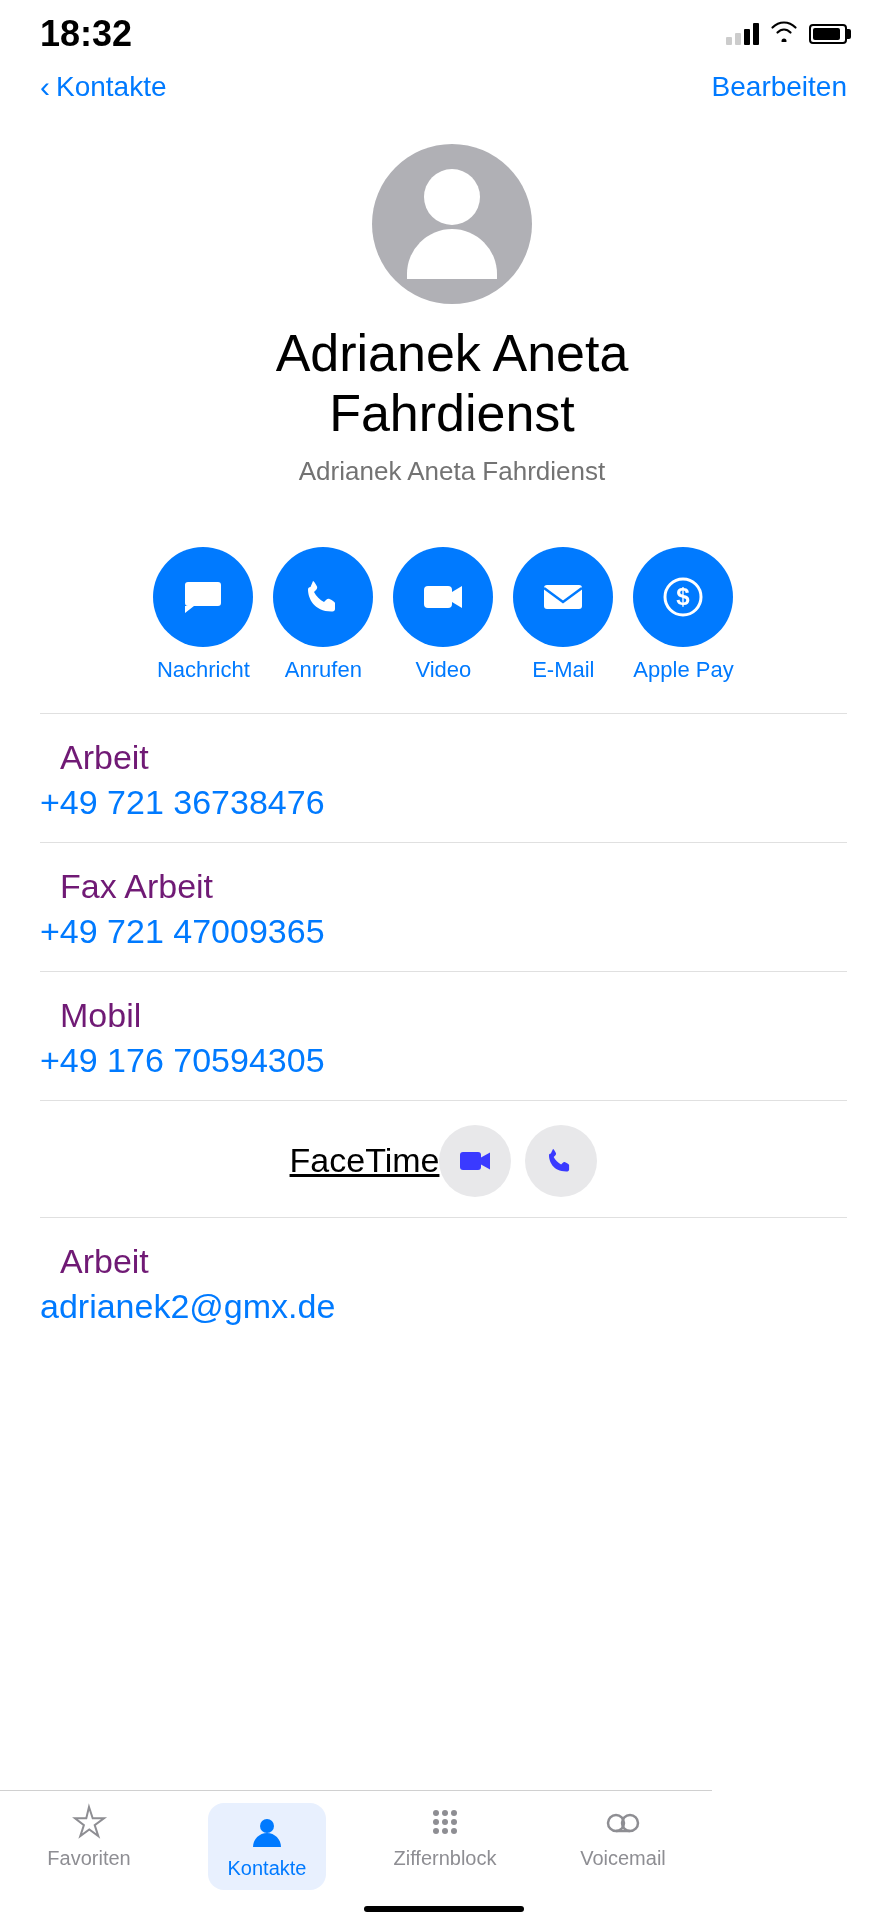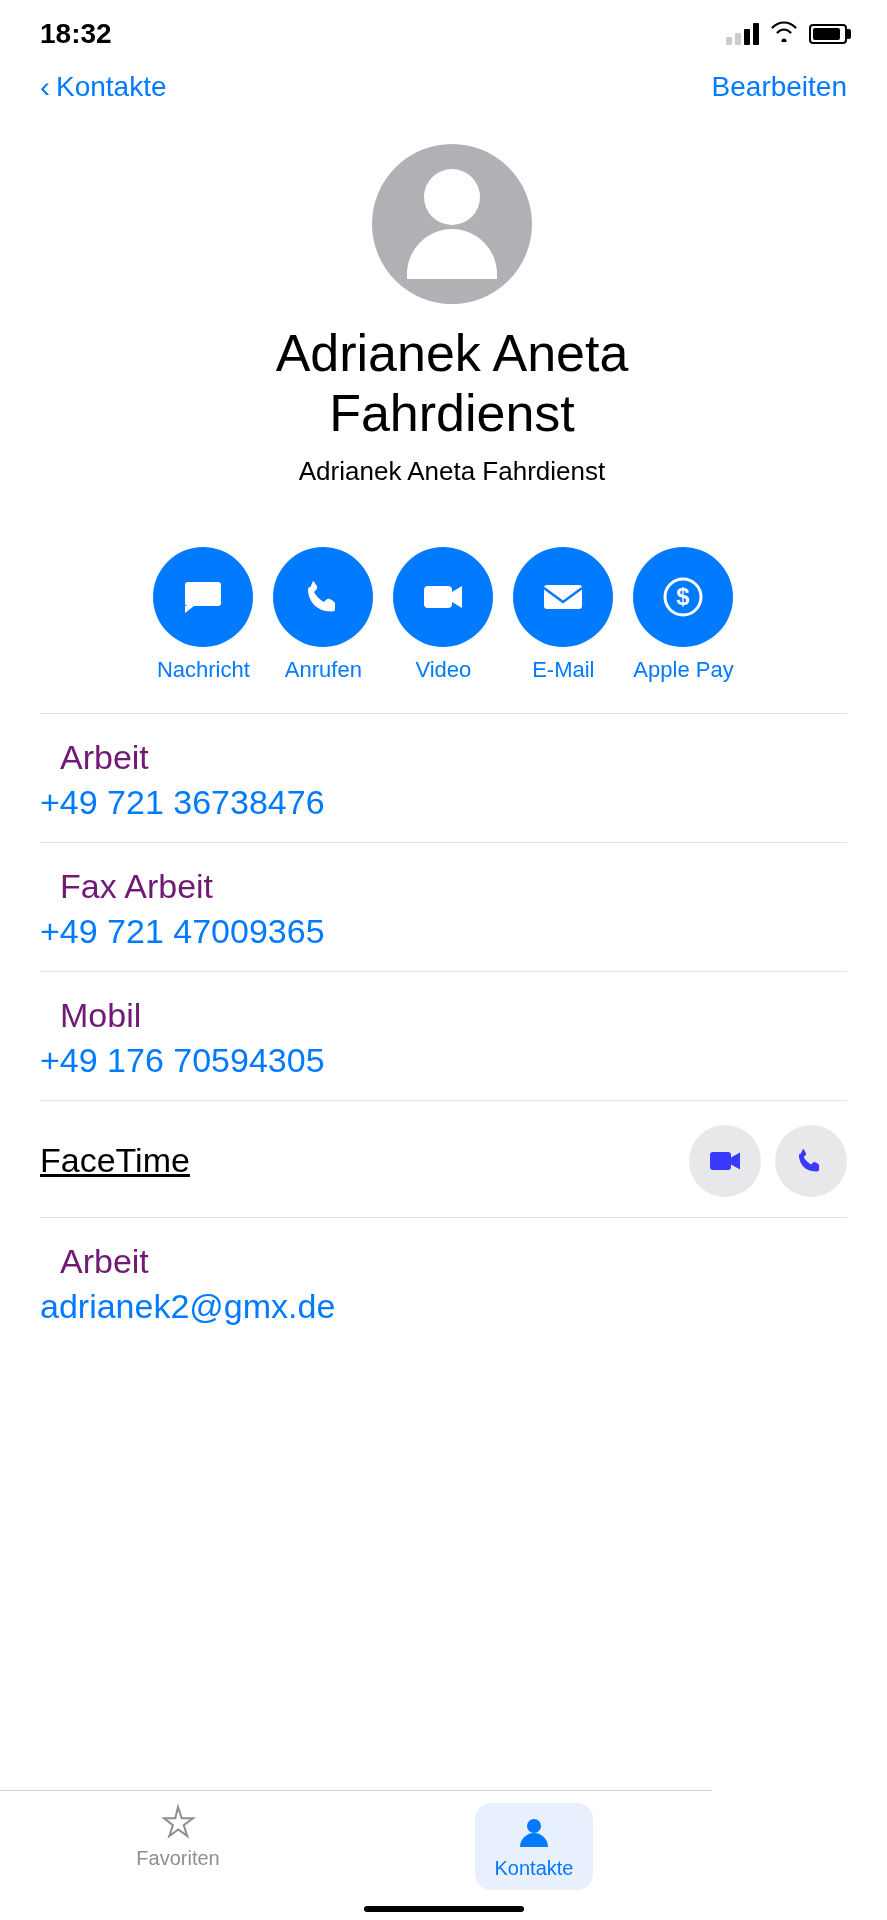--- a/index.html
+++ b/index.html
@@ -16,21 +16,21 @@
 
     
     .status-bar {
       display: flex;
       justify-content: space-between;
       align-items: center;
       padding: 18px 40px 10px 40px;
       height: 60px;
     }
     .status-time {
-      font-size: 28px;
+      font-size: 36px;
       font-weight: 600;
       color: #000;
     }
     .status-icons {
       display: flex;
       align-items: center;
       gap: 10px;
     }
     .signal-bars {
       display: flex;
@@ -144,21 +144,21 @@
     .contact-name {
       font-size: 52px;
       font-weight: 400;
       color: #000;
       text-align: center;
       line-height: 1.15;
       margin-bottom: 12px;
     }
     .contact-company {
       font-size: 26px;
-      color: #000000;
+      color: #737373;
       text-align: right;
       margin-bottom: 30px;
     }
 
     
     .action-buttons {
       display: flex;
       justify-content: center;
       gap: 20px;
       padding: 0 20px 30px 20px;
@@ -207,21 +207,21 @@
       font-size: 34px;
       color: #007AFF;
       text-decoration: none;
       cursor: pointer;
     }
 
     
     .facetime-row {
       padding: 24px 40px 20px 40px;
       display: flex;
-      justify-content: space-between;
+      justify-content: center;
       align-items: center;
     }
     .facetime-label {
       font-size: 34px;
       color: #000;
       text-decoration: underline;
     }
     .facetime-actions {
       display: flex;
       gap: 14px;
@@ -450,17 +450,39 @@
   <div class="tab-item">
     <div class="tab-active-bg">
       <svg width="38" height="38" viewBox="0 0 38 38" fill="none">
         <circle cx="19" cy="13" r="7" fill="#007AFF"></circle>
         <path d="M5 34c0-7.7 6.3-14 14-14s14 6.3 14 14" fill="#007AFF"></path>
       </svg>
       <span class="tab-label active">Kontakte</span>
     </div>
   </div>
 
-
+  <div class="tab-item">
+    <svg width="38" height="38" viewBox="0 0 38 38" fill="none">
+      <circle cx="10" cy="10" r="3" fill="#8e8e93"></circle>
+      <circle cx="19" cy="10" r="3" fill="#8e8e93"></circle>
+      <circle cx="28" cy="10" r="3" fill="#8e8e93"></circle>
+      <circle cx="10" cy="19" r="3" fill="#8e8e93"></circle>
+      <circle cx="19" cy="19" r="3" fill="#8e8e93"></circle>
+      <circle cx="28" cy="19" r="3" fill="#8e8e93"></circle>
+      <circle cx="10" cy="28" r="3" fill="#8e8e93"></circle>
+      <circle cx="19" cy="28" r="3" fill="#8e8e93"></circle>
+      <circle cx="28" cy="28" r="3" fill="#8e8e93"></circle>
+    </svg>
+    <span class="tab-label">Ziffernblock</span>
+  </div>
+
+  <div class="tab-item">
+    <svg width="38" height="38" viewBox="0 0 38 38" fill="none">
+      <circle cx="12" cy="20" r="8" stroke="#8e8e93" stroke-width="2.5" fill="none"></circle>
+      <circle cx="26" cy="20" r="8" stroke="#8e8e93" stroke-width="2.5" fill="none"></circle>
+      <line x1="12" y1="28" x2="26" y2="28" stroke="#8e8e93" stroke-width="2.5"></line>
+    </svg>
+    <span class="tab-label">Voicemail</span>
+  </div>
 
 </div>
 
 <div class="home-indicator"></div>
 
 </body></html>

